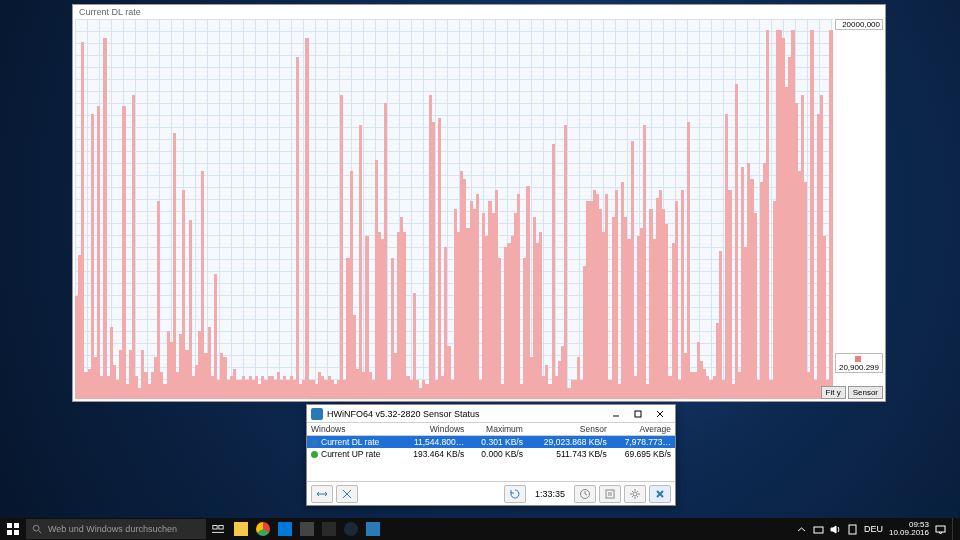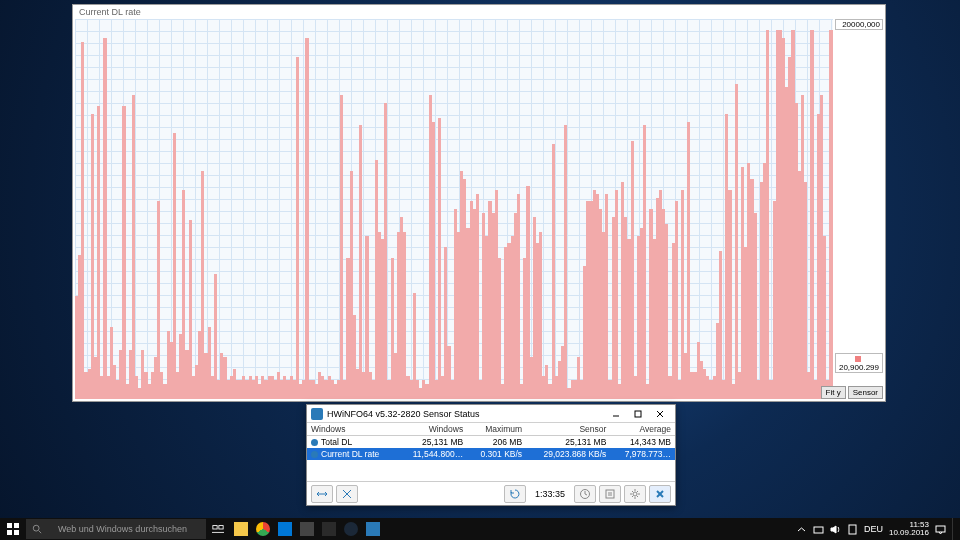--- a/index.html
+++ b/index.html
@@ -88,21 +88,21 @@
 
   
   .taskbar {
     position:absolute; left:0; right:0; bottom:0; height:22px;
     background:#0f0f0f; display:flex; align-items:center; color:#fff;
   }
   .start { width:26px; height:22px; display:flex; align-items:center; justify-content:center; cursor:pointer;}
   .start svg{width:12px;height:12px;fill:#fff;}
   .search {
     height:20px; width:180px; background:#2b2b2b; display:flex; align-items:center;
-    font-size:9px; color:#9a9a9a; padding:0 6px; gap:16px;
+    font-size:9px; color:#9a9a9a; padding:0 6px; gap:6px;
   }
   .search svg{width:10px;height:10px;stroke:#9a9a9a;fill:none;}
   .tvbtn { width:24px; height:22px; display:flex; align-items:center; justify-content:center; cursor:pointer;}
   .tvbtn svg{width:12px;height:12px;stroke:#fff;fill:none;}
   .tsk { width:22px; height:22px; display:flex; align-items:center; justify-content:center; cursor:pointer;}
   .tsk .swatch{width:14px;height:14px;}
   .tray { margin-left:auto; display:flex; align-items:center; gap:6px; padding-right:4px; font-size:9px;}
   .tray .ico{width:11px;height:11px;}
   .tray svg{width:11px;height:11px;fill:#fff;stroke:#fff;}
   .clock{display:flex;flex-direction:column;align-items:flex-end;line-height:1;font-size:8px;}
@@ -396,33 +396,33 @@
       <thead>
           <tr>
         <th>Windows</th>
         <th class="num">Windows</th>
         <th class="num">Maximum</th>
         <th class="num">Sensor</th>
         <th class="num">Average</th>
       </tr>
         </thead>
       <tbody id="hwi-body">
-          <tr>
-            <td><span class="dot dl"></span>Total DL</td>
-            <td class="num">25,131 MB</td>
-            <td class="num">206 MB</td>
-            <td class="num">25,131 MB</td>
-            <td class="num">14,343 MB</td>
-          </tr>
           <tr class="sel">
             <td><span class="dot dl"></span>Current DL rate</td>
             <td class="num">11,544.800…</td>
             <td class="num">0.301 KB/s</td>
             <td class="num">29,023.868 KB/s</td>
             <td class="num">7,978.773…</td>
+          </tr>
+          <tr>
+            <td><span class="dot up"></span>Current UP rate</td>
+            <td class="num">193.464 KB/s</td>
+            <td class="num">0.000 KB/s</td>
+            <td class="num">511.743 KB/s</td>
+            <td class="num">69.695 KB/s</td>
           </tr>
         </tbody>
     </table>
   </div>
   <div class="hwi-toolbar">
     <span class="tbtn">
         <svg viewBox="0 0 12 12">
           <path d="M1 6h10M3 4l-2 2 2 2M9 4l2 2-2 2" stroke="#2a7ab8" fill="none"></path>
         </svg>
       </span>
@@ -520,21 +520,21 @@
         </svg></span>
     <span class="ico"><svg viewBox="0 0 11 11">
           <path d="M1 4h2l3-2v7l-3-2H1z"></path>
           <path d="M8 3c1 1 1 4 0 5" fill="none"></path>
         </svg></span>
     <span class="ico"><svg viewBox="0 0 11 11">
           <rect x="2" y="1" width="7" height="9" fill="none"></rect>
         </svg></span>
     <span>DEU</span>
     <div class="clock">
-      <span>11:53</span>
+      <span>09:53</span>
       <span>10.09.2016</span>
     </div>
     <span class="ico"><svg viewBox="0 0 11 11">
           <rect x="1" y="2" width="9" height="6" fill="none"></rect>
           <path d="M4 8l1.5 2L7 8" fill="none"></path>
         </svg></span>
     <div class="showdesk"></div>
   </div>
 </div>
 

